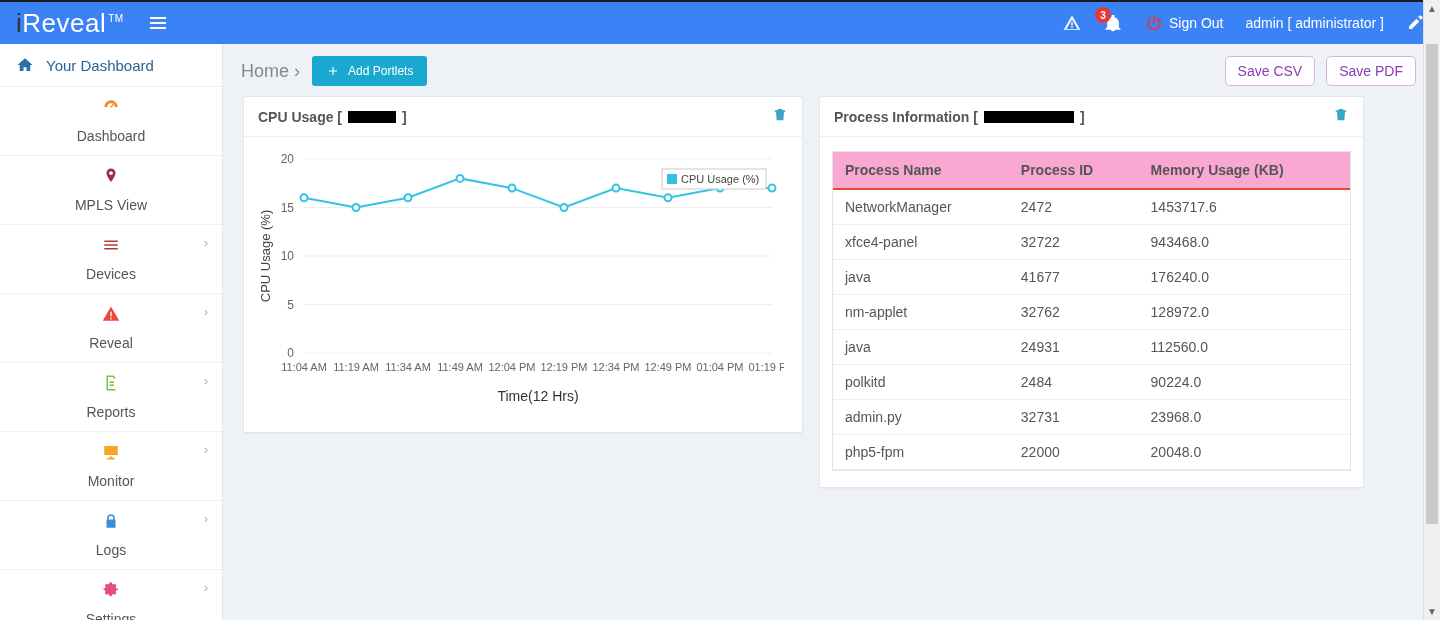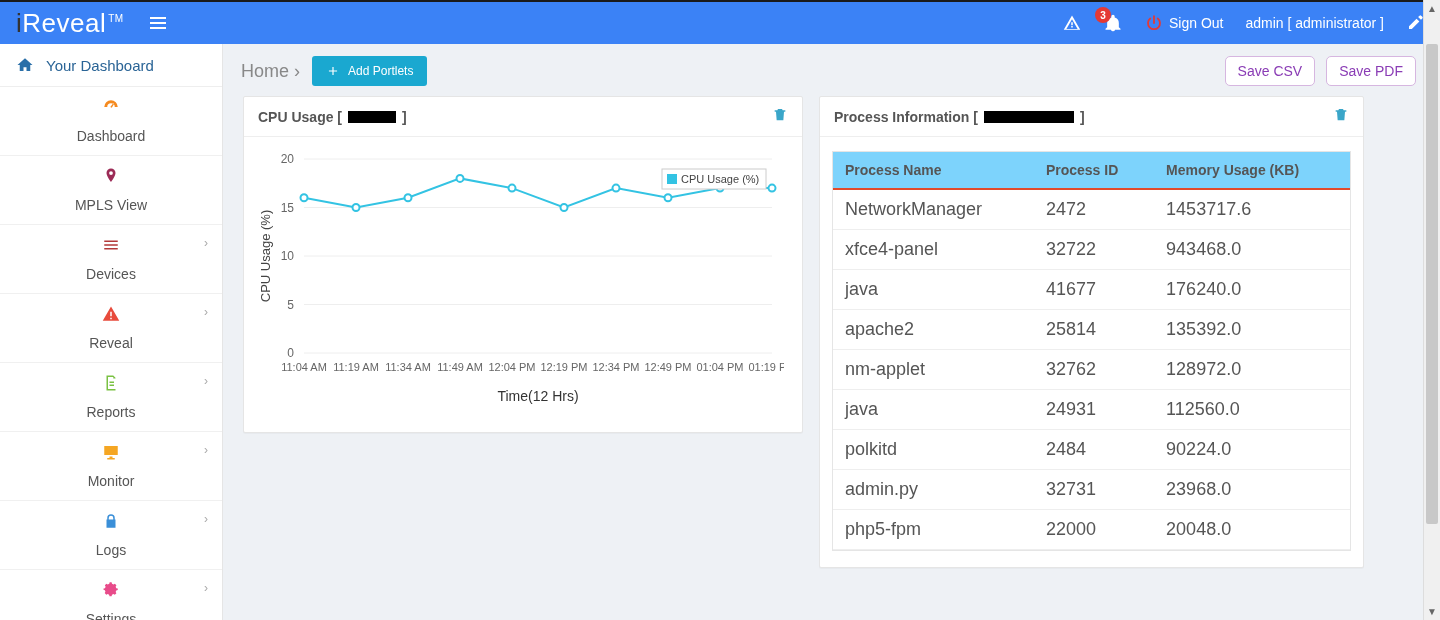--- a/index.html
+++ b/index.html
@@ -30,22 +30,22 @@
 .btn-outline + .btn-outline{margin-left:-1px;}
 .content{display:flex;gap:16px;padding:0 20px 20px 20px;align-items:flex-start;}
 .panel{background:#fff;border:1px solid #e5e5e5;border-radius:2px;box-shadow:0 1px 1px rgba(0,0,0,.03);}
 .panel-hd{display:flex;align-items:center;padding:10px 14px;border-bottom:1px solid #eee;font-weight:600;color:#555;gap:6px;}
 .panel-hd .redact{display:inline-block;height:12px;background:#000;}
 .panel-hd .del{margin-left:auto;color:#3aa6c9;cursor:pointer;}
 .chart-panel{width:560px;}
 .chart-body{padding:14px 16px 18px 12px;}
 .table-panel{width:545px;}
 .tbl{width:100%;border-collapse:collapse;}
-.tbl th{background:#7dd3fc;text-align:left;padding:10px 12px;font-weight:600;color:#555;border-bottom:2px solid #e24a2b;font-size:14px;}
-.tbl td{padding:9px 12px;border-bottom:1px solid #eee;color:#555;font-size:18px;}
+.tbl th{background:#f9a8d4;text-align:left;padding:10px 12px;font-weight:600;color:#555;border-bottom:2px solid #e24a2b;font-size:14px;}
+.tbl td{padding:9px 12px;border-bottom:1px solid #eee;color:#555;font-size:14px;}
 .tbl-wrap{padding:14px 12px 16px 12px;}
 .tbl-inner{border:1px solid #e5e5e5;}
 svg text{font-family:inherit;}
 .legend-box{fill:#fff;stroke:#ccc;}
 .scrolltrack{position:fixed;right:0;top:0;bottom:0;width:17px;background:#f0f0f0;border-left:1px solid #ddd;}
 .scrollthumb{position:absolute;left:2px;right:2px;top:44px;height:480px;background:#c8c8c8;border-radius:2px;}
 .scrollarrow{position:absolute;left:0;right:0;height:17px;display:flex;align-items:center;justify-content:center;color:#666;font-size:10px;}
 </style>
 </head>
 <body>
@@ -270,25 +270,20 @@
                     <td>xfce4-panel</td>
                     <td>32722</td>
                     <td>943468.0</td>
                   </tr>
                   <tr>
                     <td>java</td>
                     <td>41677</td>
                     <td>176240.0</td>
                   </tr>
                   <tr>
-                    <td>apache2</td>
-                    <td>25814</td>
-                    <td>135392.0</td>
-                  </tr>
-                  <tr>
                     <td>nm-applet</td>
                     <td>32762</td>
                     <td>128972.0</td>
                   </tr>
                   <tr>
                     <td>java</td>
                     <td>24931</td>
                     <td>112560.0</td>
                   </tr>
                   <tr>

